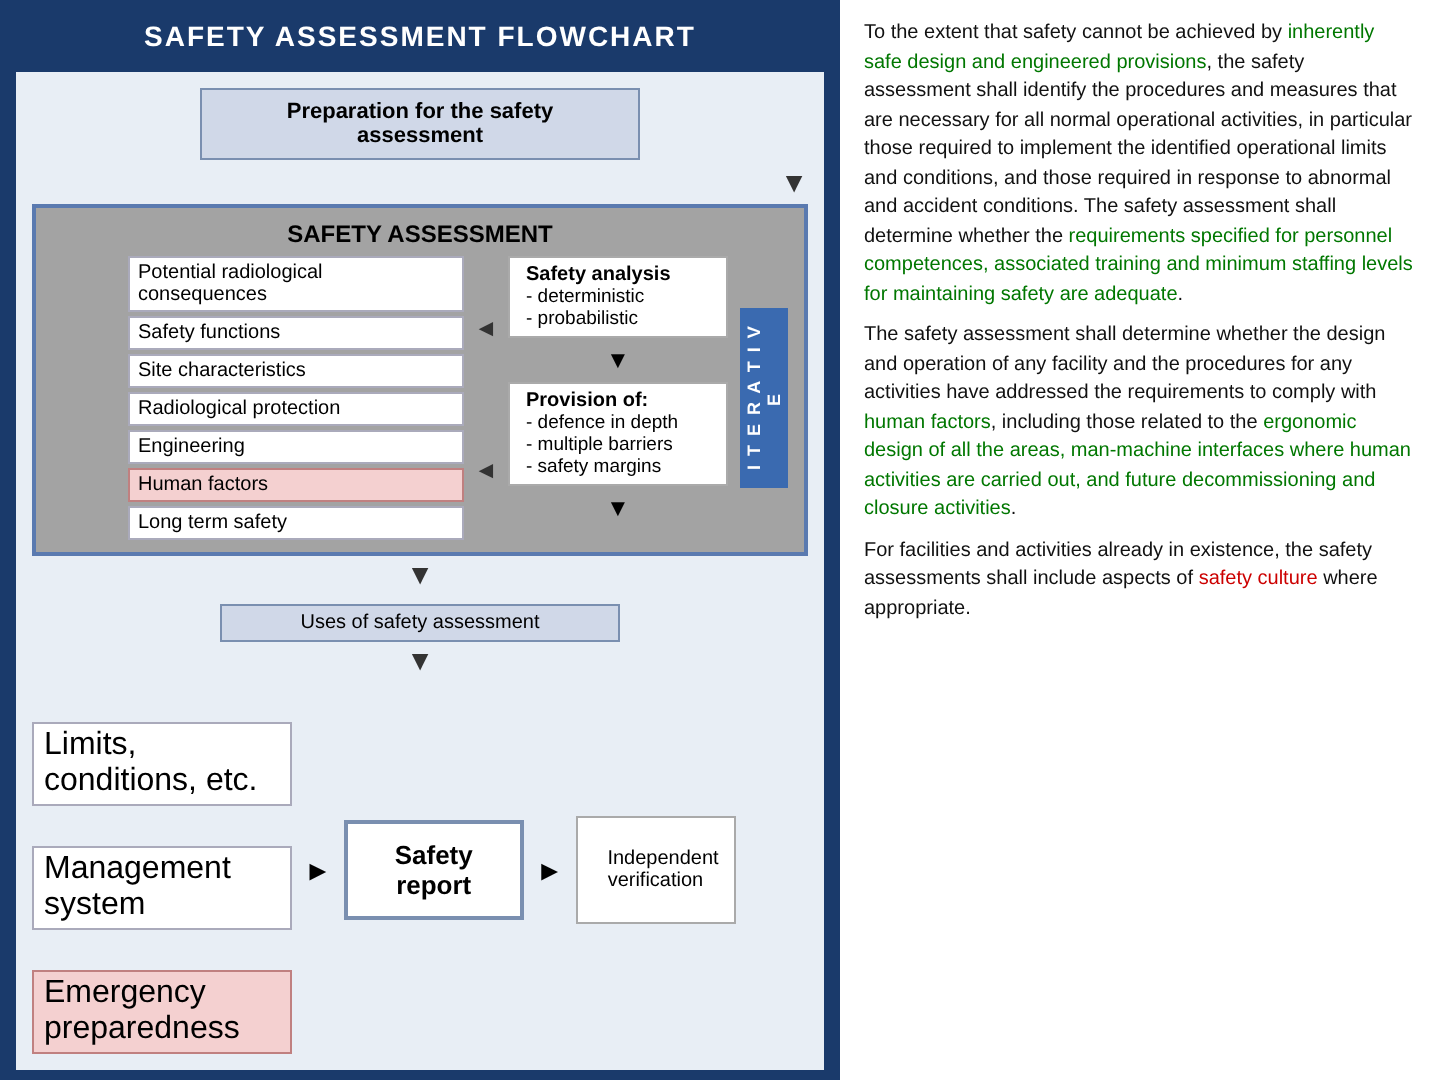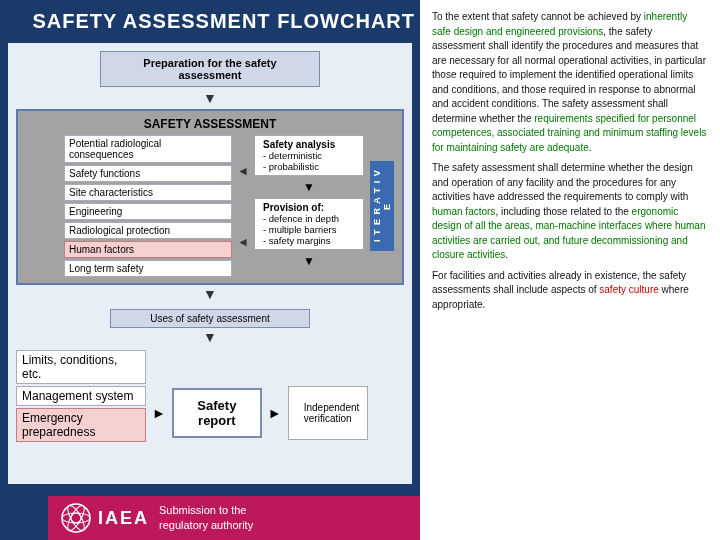--- a/index.html
+++ b/index.html
@@ -24,23 +24,23 @@
       width: 420px;
       background: #1a3a6b;
       display: flex;
       flex-direction: column;
       padding: 0;
     }
 
     .title-bar {
       background: #1a3a6b;
       color: white;
-      font-size: 20px;
-      font-weight: bold;
-      text-align: right;
+      font-size: 14px;
+      font-weight: bold;
+      text-align: center;
       padding: 10px 5px;
       letter-spacing: 1px;
     }
 
     .left-content {
       background: #e8eef5;
       margin: 0 8px 8px 8px;
       padding: 8px;
       flex: 1;
       display: flex;
@@ -185,21 +185,22 @@
       display: flex;
       flex-direction: column;
       gap: 2px;
       width: 130px;
     }
 
     .bottom-item {
       background: #fff;
       border: 1px solid #aab;
       padding: 2px 5px;
-      font-size: 12px;
+      font-size: 16px;
+      margin-top: 18px;
     }
 
     .bottom-item-pink {
       background: #f4d0d0;
       border: 1px solid #c08080;
     }
 
     .safety-report-box {
       background: #fff;
       border: 2px solid #7a8fb0;
@@ -287,35 +288,35 @@
 </head>
 <body>
 
 <div class="main-container">
 
   <div class="left-panel">
     <div class="title-bar">SAFETY ASSESSMENT FLOWCHART</div>
 
     <div class="left-content">
 
-      <div style="display:flex; flex-direction:column; align-items:center; margin-bottom:2px;">
+      <div style="display:flex; flex-direction:column; align-items:flex-end; margin-bottom:2px;">
         <div class="prep-box">Preparation for the safety assessment</div>
         <div class="arrow-down">▼</div>
       </div>
 
       <div class="sa-box">
         <div class="sa-title">SAFETY ASSESSMENT</div>
         <div class="sa-inner">
 
           <div class="sa-left-items">
             <div class="sa-item">Potential radiological consequences</div>
             <div class="sa-item">Safety functions</div>
             <div class="sa-item">Site characteristics</div>
+            <div class="sa-item">Radiological protection</div>
             <div class="sa-item">Engineering</div>
-            <div class="sa-item">Radiological protection</div>
             <div class="sa-item sa-item-pink">Human factors</div>
             <div class="sa-item">Long term safety</div>
           </div>
 
           <div style="display:flex; flex-direction:column; justify-content:space-around; align-items:center; width:14px;">
             <span style="font-size:12px; color:#333;">◄</span>
             <span style="font-size:12px; color:#333;">◄</span>
           </div>
 
           <div class="sa-middle">

